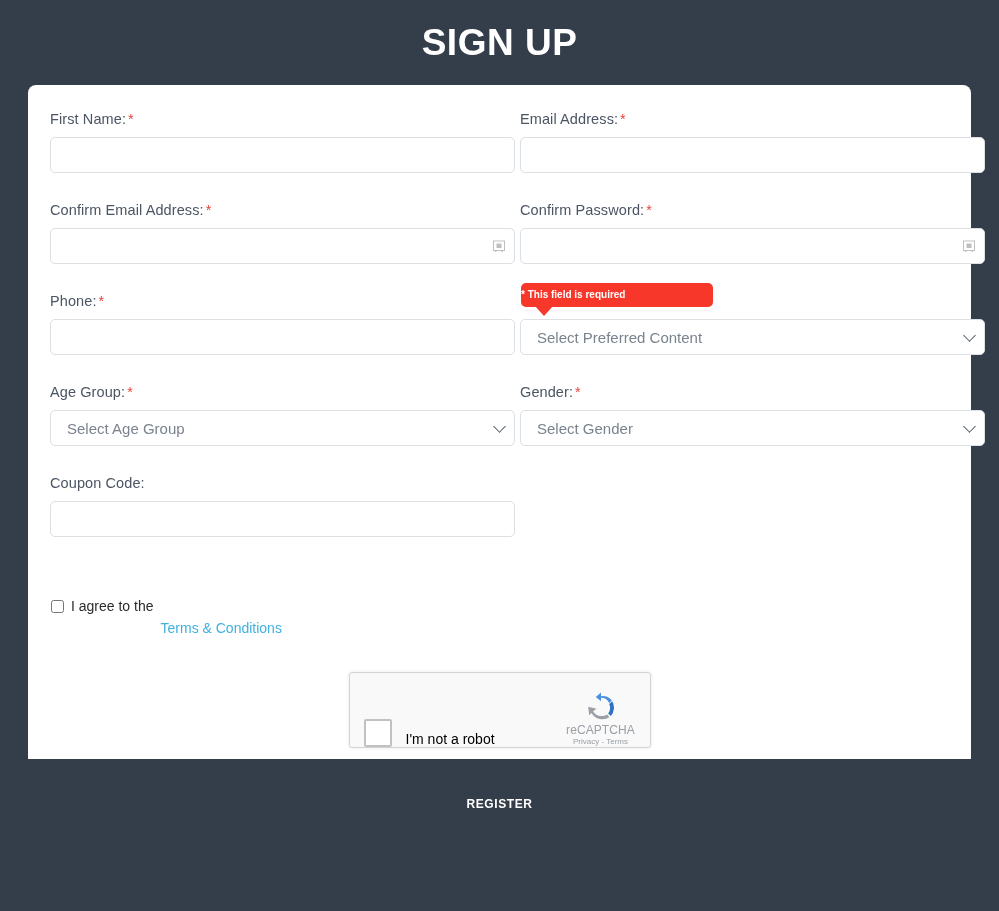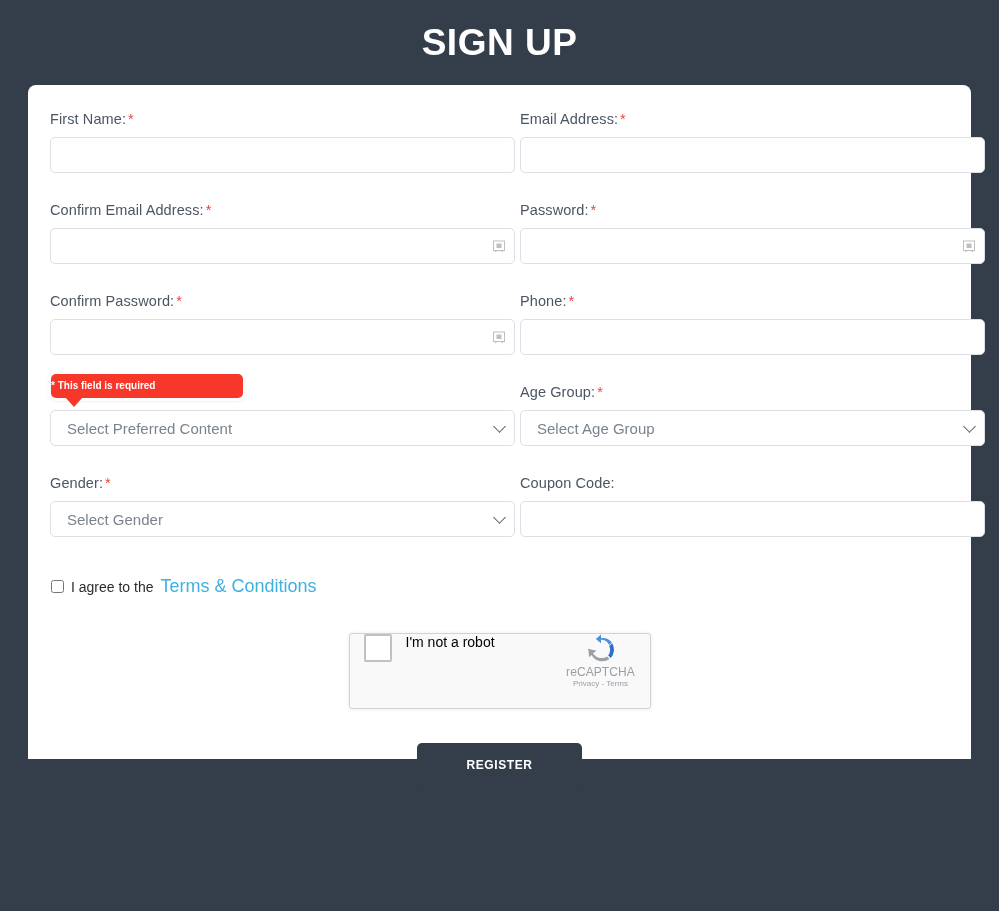--- a/index.html
+++ b/index.html
@@ -167,38 +167,39 @@
     margin: 0;
     accent-color: #ffffff;
   }
   .terms-text {
     font-size: 14px;
     color: #2b2b2b;
   }
   .terms-link {
     color: #3fb0e0;
     text-decoration: none;
-    font-size: 18px;
+    font-size: 14px;
+    margin-top: 44px;
   }
 
   
   .recaptcha-row {
     display: flex;
     justify-content: center;
     margin-top: 36px;
   }
   .recaptcha {
     width: 302px;
     height: 76px;
     background: #f9f9f9;
     border: 1px solid #d3d3d3;
     border-radius: 3px;
     box-shadow: 0 0 4px rgba(0,0,0,.08);
     display: flex;
-    align-items: flex-start;
+    align-items: flex-end;
     padding: 0 12px 0 14px;
   }
   .rc-box {
     width: 28px; height: 28px;
     background: #fff;
     border: 2px solid #c1c1c1;
     border-radius: 2px;
     flex: 0 0 auto;
   }
   .rc-label {
@@ -283,34 +284,20 @@
         <input class="text-input" type="text" placeholder="" style="">
         <svg class="autofill-icon" viewBox="0 0 14 14">
           <rect x="1.5" y="2" width="11" height="9.5" fill="none" stroke="#8b8b8b" stroke-width="1"></rect>
           <rect x="4.5" y="4.5" width="5" height="4.5" fill="#8b8b8b"></rect>
           <rect x="3" y="11.5" width="1.6" height="1.4" fill="#8b8b8b"></rect>
           <rect x="9.4" y="11.5" width="1.6" height="1.4" fill="#8b8b8b"></rect>
         </svg>
       </div>
     </div>
 
-    <div class="field">
-      <label class="field-label">
-        <span>Password:</span><span class="req">*</span>
-      </label>
-      <div class="control-wrap">
-        <input class="text-input" type="text" placeholder="" style="">
-        <svg class="autofill-icon" viewBox="0 0 14 14">
-          <rect x="1.5" y="2" width="11" height="9.5" fill="none" stroke="#8b8b8b" stroke-width="1"></rect>
-          <rect x="4.5" y="4.5" width="5" height="4.5" fill="#8b8b8b"></rect>
-          <rect x="3" y="11.5" width="1.6" height="1.4" fill="#8b8b8b"></rect>
-          <rect x="9.4" y="11.5" width="1.6" height="1.4" fill="#8b8b8b"></rect>
-        </svg>
-      </div>
-    </div>
 
     <div class="field">
       <label class="field-label">
         <span>Confirm Password:</span><span class="req">*</span>
       </label>
       <div class="control-wrap">
         <input class="text-input" type="text" placeholder="" style="">
         <svg class="autofill-icon" viewBox="0 0 14 14">
           <rect x="1.5" y="2" width="11" height="9.5" fill="none" stroke="#8b8b8b" stroke-width="1"></rect>
           <rect x="4.5" y="4.5" width="5" height="4.5" fill="#8b8b8b"></rect>

